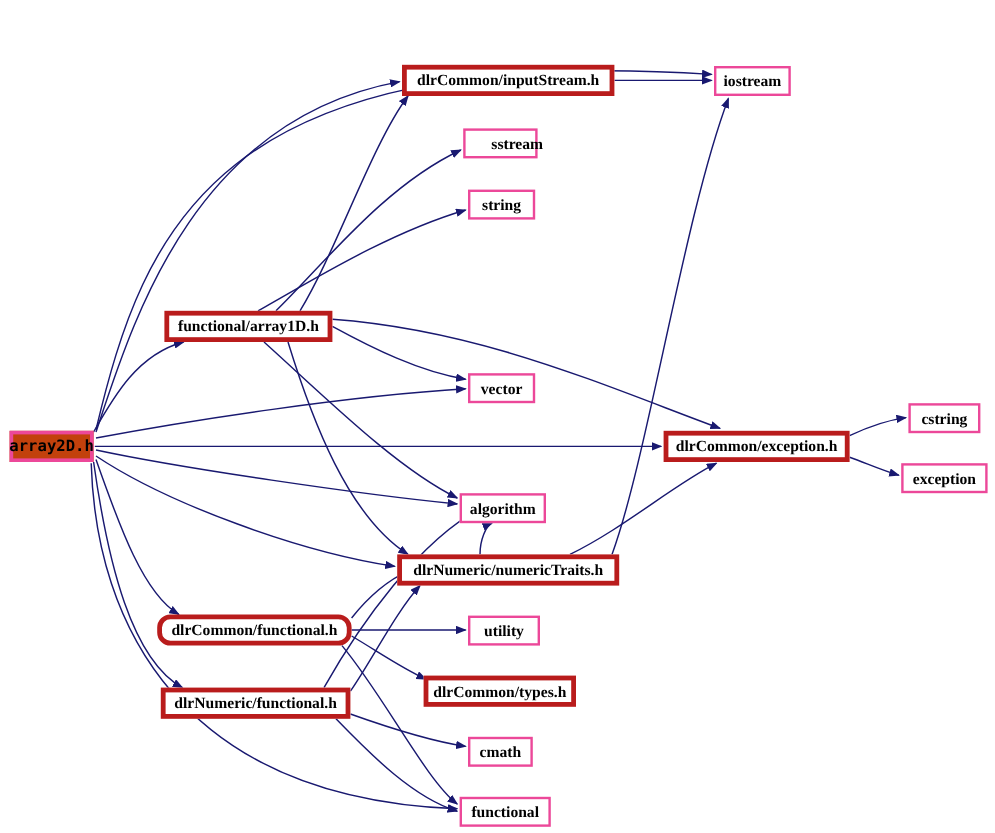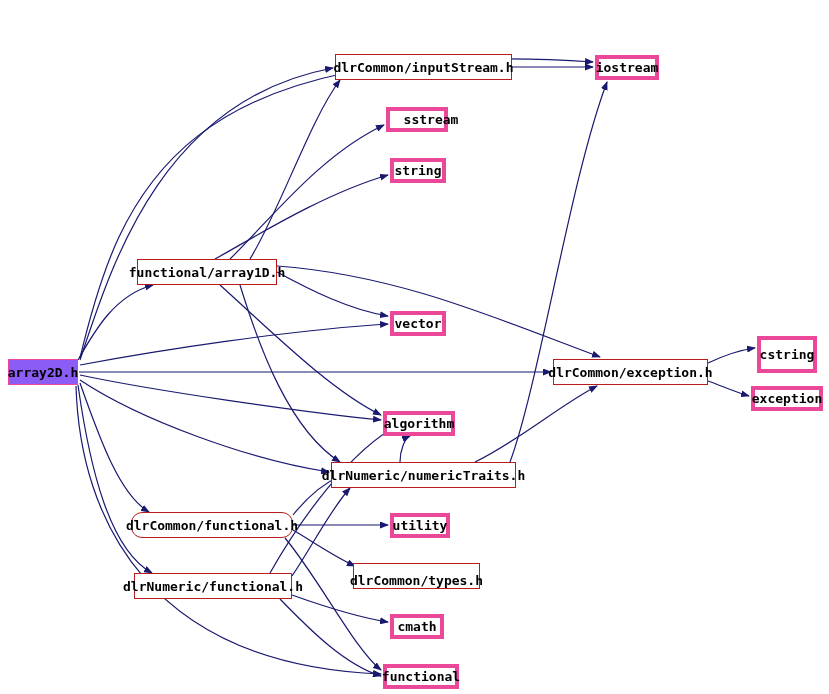--- a/index.html
+++ b/index.html
@@ -29,28 +29,30 @@
     align-items: center;
     justify-content: center;
     font-size: 13px;
     font-weight: bold;
     letter-spacing: 0px;
     color: #000000;
     white-space: nowrap;
     background: #ffffff;
   }
   .node.system {
-    border: 4px solid #ec4899;
+    border: 2px solid #ec4899;
+    font-family: Liberation Serif, serif;
   }
   .node.local {
-    border: 1px solid #b91c1c;
+    border: 4px solid #b91c1c;
+    font-family: Liberation Serif, serif;
   }
   .node.root {
-    border: 1px solid #ec4899;
-    background: #8b5cf6;
+    border: 3px solid #ec4899;
+    background: #c2410c;
   }
   .node-label {
     pointer-events: none;
   }
 </style>
 </head>
 <body>
 
 <div id="graph-root">
 
@@ -113,21 +115,21 @@
       </div>
       <div class="node local" style="left: 137px; top: 259px; width: 140px; height: 26px;">
         <span class="node-label">functional/array1D.h</span>
       </div>
       <div class="node system" style="left: 390px; top: 311px; width: 56px; height: 25px;">
         <span class="node-label">vector</span>
       </div>
       <div class="node local" style="left: 553px; top: 359px; width: 155px; height: 26px;">
         <span class="node-label">dlrCommon/exception.h</span>
       </div>
-      <div class="node system" style="left: 757px; top: 336px; width: 60px; height: 37px;">
+      <div class="node system" style="left: 757px; top: 336px; width: 60px; height: 25px;">
         <span class="node-label">cstring</span>
       </div>
       <div class="node system" style="left: 751px; top: 386px; width: 72px; height: 25px; justify-content: center;">
         <span class="node-label">exception</span>
       </div>
       <div class="node system" style="left: 383px; top: 411px; width: 72px; height: 25px;">
         <span class="node-label">algorithm</span>
       </div>
       <div class="node local" style="left: 331px; top: 462px; width: 185px; height: 26px;">
         <span class="node-label">dlrNumeric/numericTraits.h</span>

